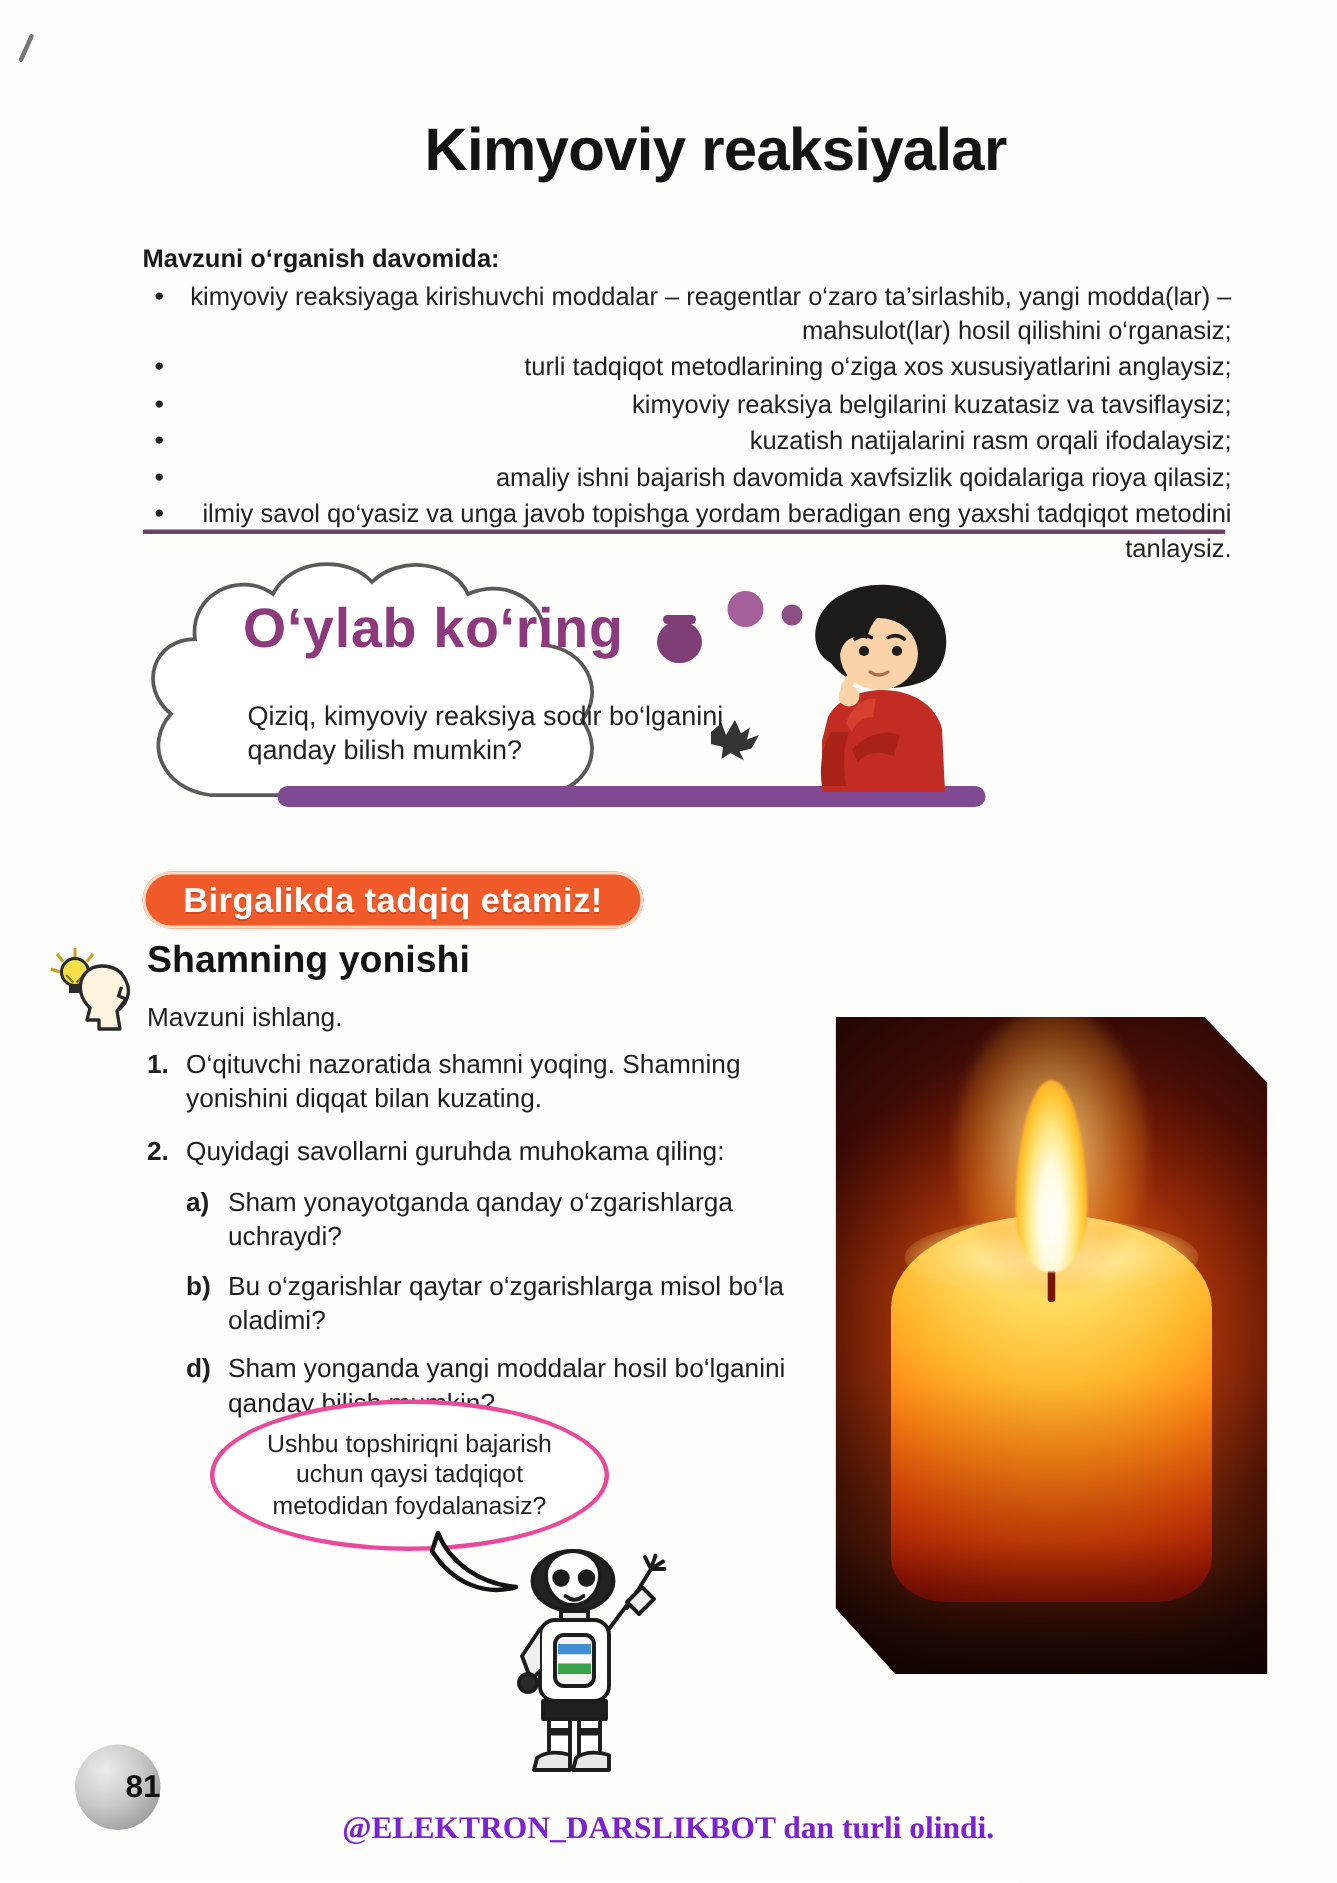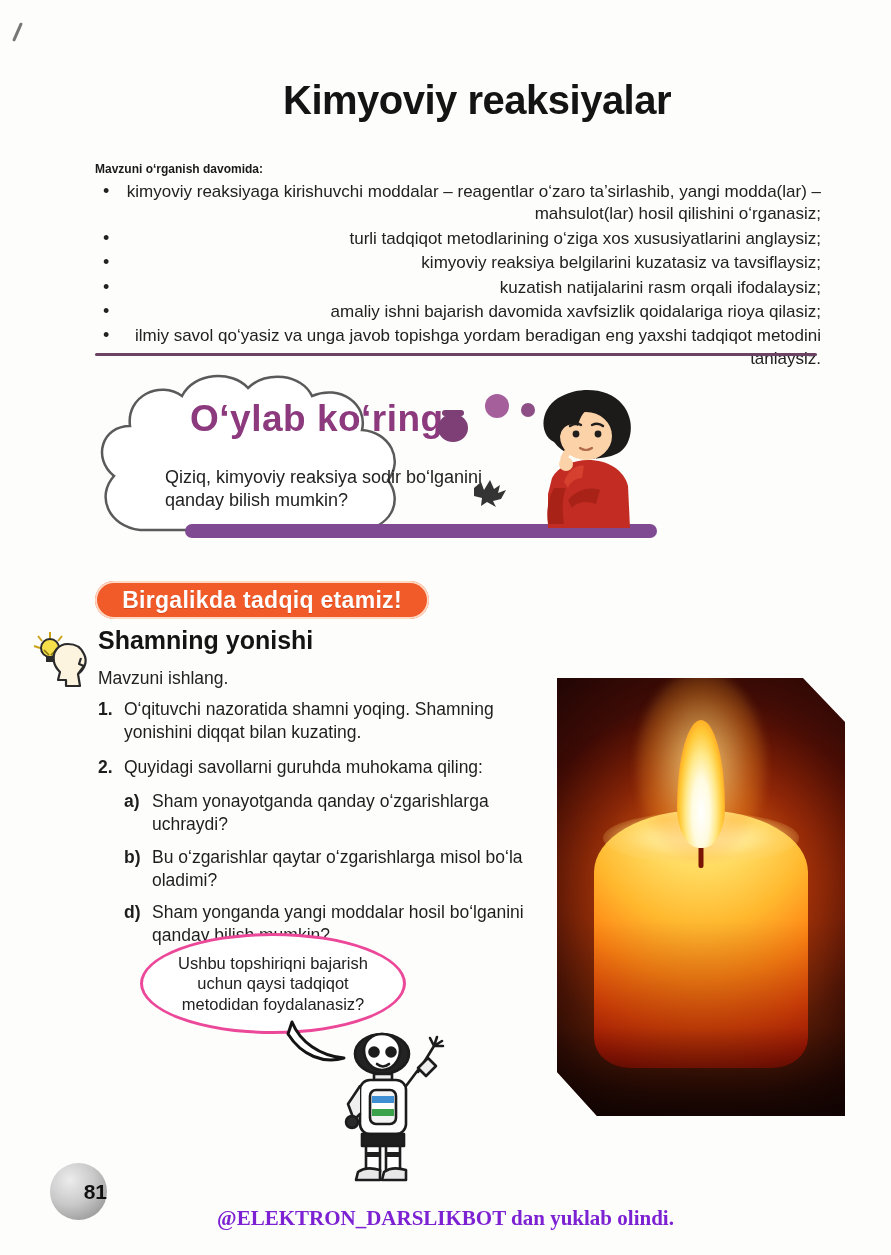--- a/index.html
+++ b/index.html
@@ -13,30 +13,30 @@
 
   
   .section-badge { position:absolute; left:75px; top:62px; width:172px; height:80px;
     background:#8e3b7f; border-radius:26px 8px 44px 8px;
     display:flex; align-items:center; justify-content:center; }
   .section-badge span { color:#ffffff; font-size:44px; font-weight:bold; letter-spacing:1px; }
   .page-title { position:absolute; left:283px; top:78px; font-size:40px; font-weight:bold; color:#141414; letter-spacing:-0.5px; }
 
   
   .objectives { position:absolute; left:95px; top:162px; width:726px; font-size:17px; line-height:1.32; color:#222; }
-  .objectives h3 { font-size:12px; font-weight:bold; margin-bottom:3px; color:#1a1a1a; }
+  .objectives h3 { font-size:17px; font-weight:bold; margin-bottom:3px; color:#1a1a1a; }
   .objectives ul { list-style:none; }
   .objectives li { position:relative; padding-left:28px; margin-bottom:2px;text-align:right; }
   .objectives li::before { content:"•"; position:absolute; left:8px; top:-1px; font-size:18px; }
 
   .divider { position:absolute; left:95px; top:353px; width:722px; height:3px; background:#6d4365; border-radius:2px; }
 
   
   .cloud-svg { position:absolute; left:92px; top:370px; }
-  .think-title { position:absolute; left:162px; top:398px; font-size:37px; font-weight:bold; color:#8c3a7d; letter-spacing:0.5px;margin-left:28px; }
+  .think-title { position:absolute; left:162px; top:398px; font-size:37px; font-weight:bold; color:#8c3a7d; letter-spacing:0.5px; }
   .think-question { position:absolute; left:165px; top:466px; width:318px; font-size:18px; line-height:1.3; color:#222; }
   .dot { position:absolute; border-radius:50%; }
   .dot1 { left:438px; top:414px; width:30px; height:28px; background:#7d3f75; }
   .dot1::before { content:""; position:absolute; left:4px; top:-4px; width:22px; height:6px; background:#7d3f75; border-radius:3px; }
   .dot2 { left:485px; top:394px; width:24px; height:24px; background:#a5609c; }
   .dot3 { left:521px; top:403px; width:14px; height:14px; background:#8d4f85; }
   .ink-smudge { position:absolute; left:468px; top:470px; }
   .think-bar { position:absolute; left:185px; top:524px; width:472px; height:14px; background:#804a92; border-radius:8px; }
   .boy-svg { position:absolute; left:524px; top:382px; }
 
@@ -255,15 +255,15 @@
     <div class="candle-top"></div>
     <div class="flame-glow"></div>
     <div class="wick"></div>
     <div class="flame"></div>
     <div class="candle-fade"></div>
   </div>
 
   <div class="page-num">
     <span>81</span>
   </div>
-  <div class="footer-note">@ELEKTRON_DARSLIKBOT dan yuklab olindi.</div>
+  <div class="footer-note">@ELEKTRON_DARSLIKBOT dan turli olindi.</div>
 
 </div>
 
 </body></html>

